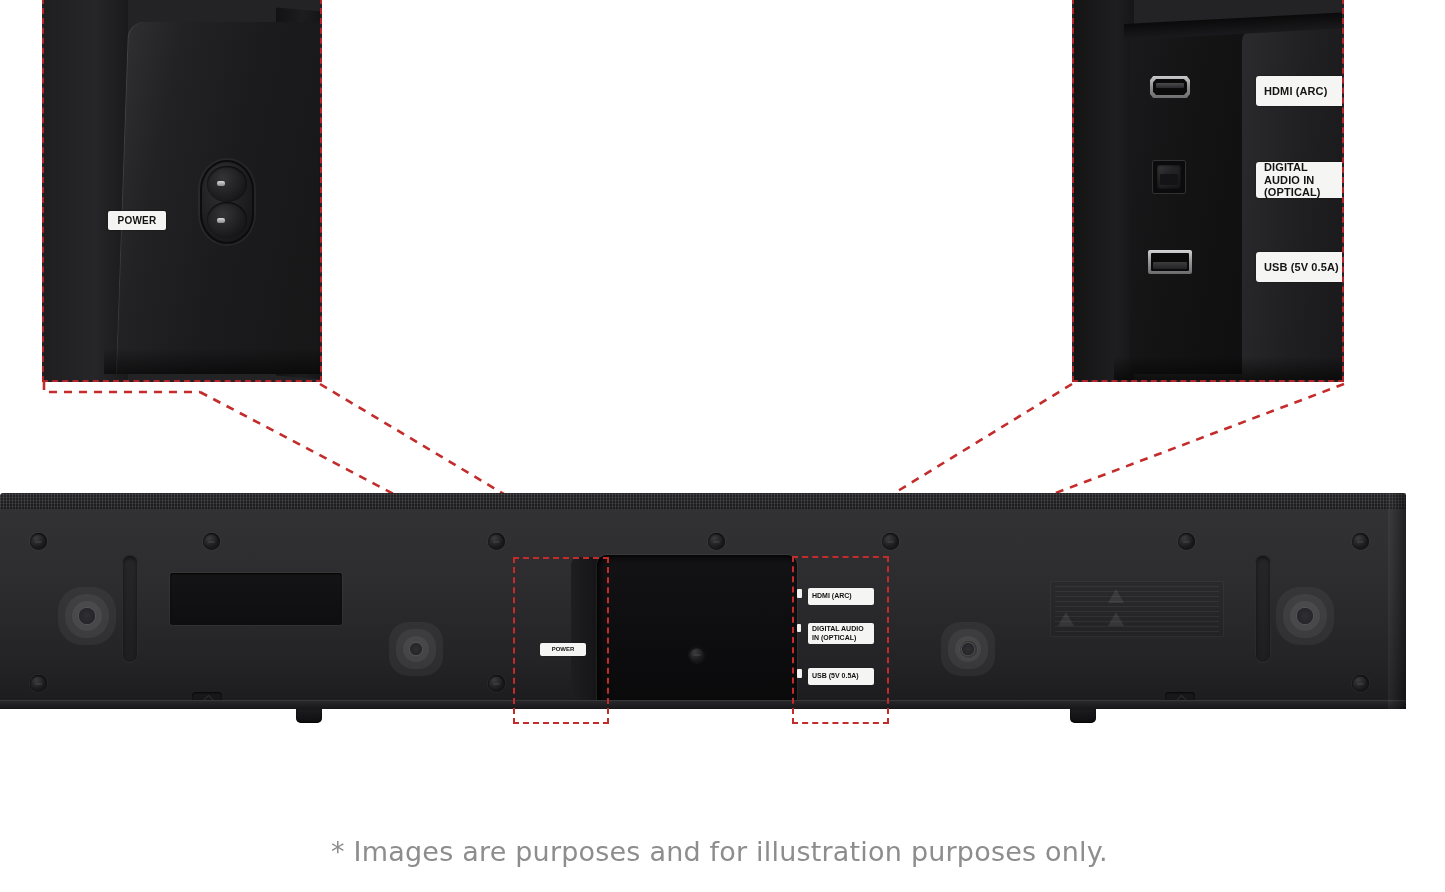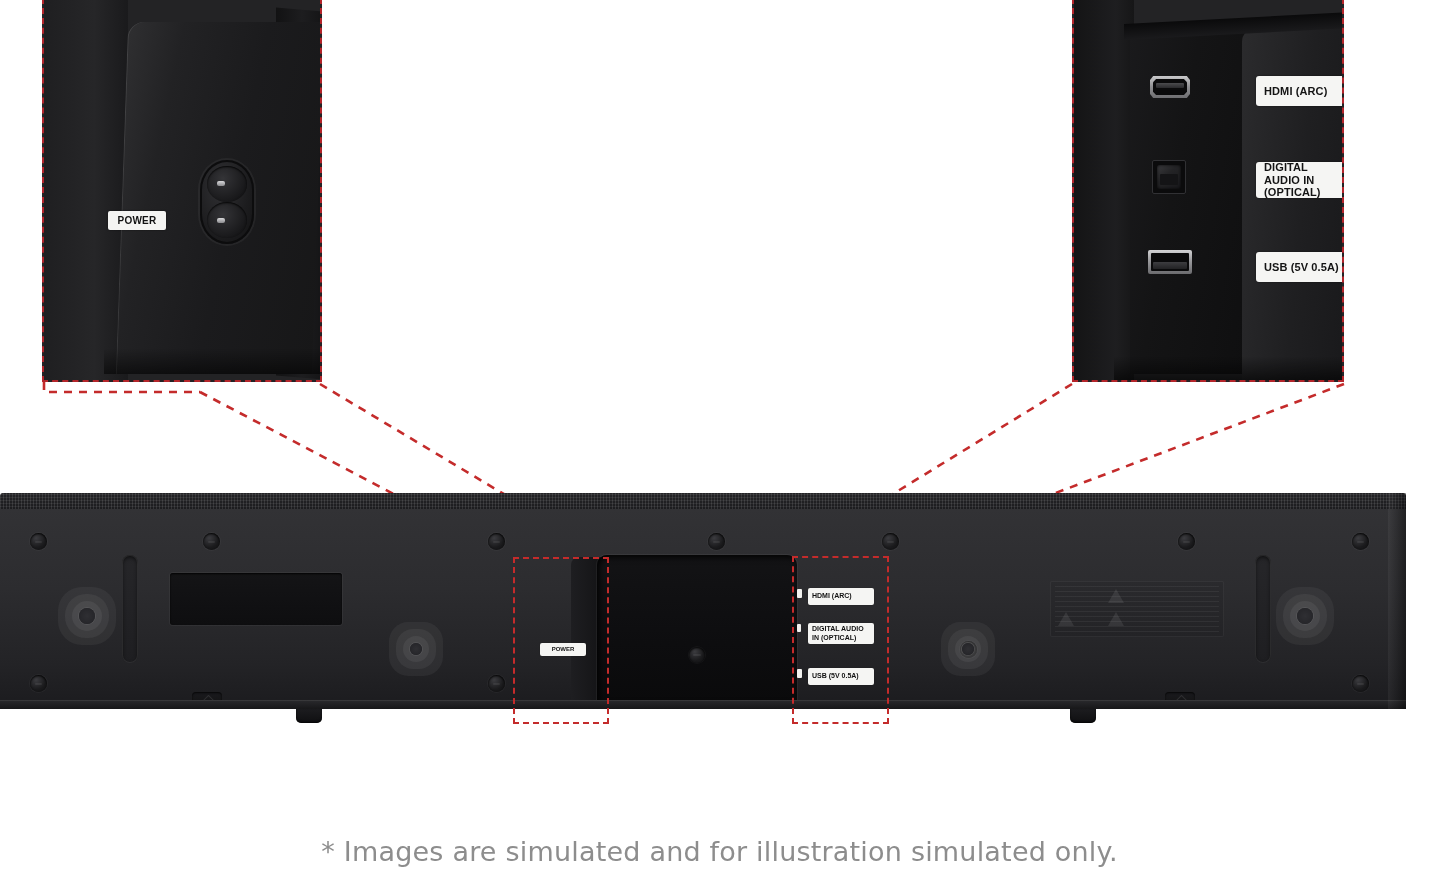--- a/index.html
+++ b/index.html
@@ -502,15 +502,15 @@
   </div>
 
   <div class="sb-label" id="sb-lbl-hdmi">HDMI (ARC)</div>
   <div class="sb-label" id="sb-lbl-optical">DIGITAL AUDIO IN (OPTICAL)</div>
   <div class="sb-label" id="sb-lbl-usb">USB (5V 0.5A)</div>
   <div class="sb-label" id="sb-lbl-power">POWER</div>
 
   <div class="src-rect" id="src-rect-power"></div>
   <div class="src-rect" id="src-rect-ports"></div>
 
-  <div id="caption">* Images are simulated and for illustration simulated only.</div>
+  <div id="caption">* Images are purposes and for illustration purposes only.</div>
 
 </div>
 
 </body></html>

